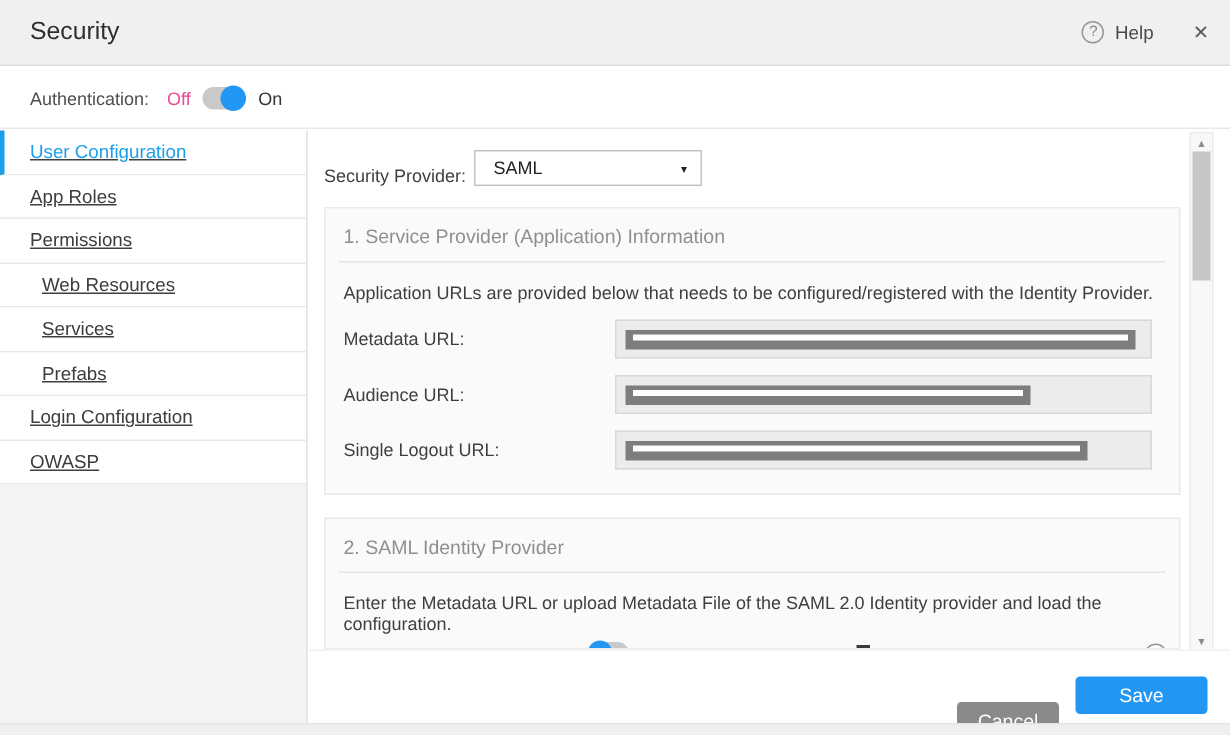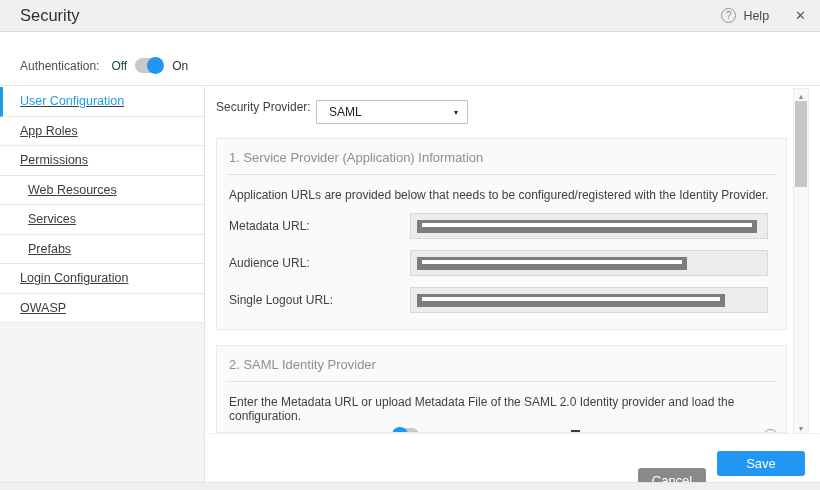--- a/index.html
+++ b/index.html
@@ -3,58 +3,58 @@
 <meta charset="utf-8">
 <style>
   html,body { margin:0; padding:0; background:#fff; }
   .window {
     position:relative; width:820px; height:490px; overflow:hidden;
     background:#fff; color:#3f3f3f;
     font-family:"Liberation Sans","DejaVu Sans",sans-serif; font-size:12px;
   }
   
   .hdr {
-    position:absolute; left:0; top:0; right:0; height:32px;
+    position:absolute; left:0; top:0; right:0; height:44px;
     background:#f0f0f0; border-bottom:1px solid #dcdcdc;
     display:flex; align-items:center; padding:0 14px 0 20px; box-sizing:border-box;
   }
   .hdr-title { flex:1; font-size:16.5px; color:#2f2f2f; }
   .qcircle {
     width:15px; height:15px; border:1px solid #979797; border-radius:50%;
     display:inline-flex; align-items:center; justify-content:center;
     font-size:10px; color:#8a8a8a; line-height:1; flex:none; box-sizing:border-box;
   }
   .hdr-help-label { margin-left:7px; color:#4a4a4a; font-size:12.5px; }
   .hdr-close { margin-left:26px; font-size:13px; color:#5a5a5a; cursor:default; }
   
   .authbar {
     position:absolute; left:0; top:46px; right:0; height:40px; background:#fff;
     border-bottom:1px solid #e8e8e8; display:flex; align-items:center; padding-left:20px;
     box-sizing:border-box;
   }
   .auth-label { color:#4f4f4f; margin-right:12px; }
-  .auth-off { color:#14532d; margin-right:8px; }
+  .auth-off { color:#ec4899; margin-right:8px; }
   .auth-on { color:#333; margin-left:9px; }
   .toggle { position:relative; width:28px; height:15px; background:#c9c9c9; border-radius:8px; flex:none; }
   .toggle .knob { position:absolute; right:-1px; top:-1px; width:17px; height:17px; border-radius:50%; background:#2196f3; }
   
   .sidebar {
     position:absolute; left:0; top:87px; bottom:0; width:205px;
     background:#f4f4f4; border-right:1px solid #e2e2e2; box-sizing:border-box;text-decoration:underline;
   }
   .nav-item {
     height:28.5px; background:#fff; border-bottom:1px solid #e9e9e9;
     display:flex; align-items:center; padding-left:20px; font-size:12.5px; color:#3c3c3c;
     box-sizing:content-box; cursor:default;
   }
   .nav-item--sub { padding-left:28px; }
   .nav-item--active { color:#1b9fe8; border-left:3px solid #1b9fe8; padding-left:17px; }
   
   .content { position:absolute; left:206px; top:87px; width:587px; height:346px; background:#fff; overflow:hidden; }
-  .provider-row { position:absolute; left:10px; top:13px; display:flex; align-items:flex-start; }
+  .provider-row { position:absolute; left:10px; top:13px; display:flex; align-items:flex-end; }
   .provider-label { width:100px; color:#3f3f3f; }
   .select {
     width:152px; height:24px; border:1px solid #c2c2c2; background:#fff;
     display:flex; align-items:center; padding:0 9px 0 12px; box-sizing:border-box; cursor:default;
   }
   .select-value { flex:1; color:#222; }
   .select-caret { font-size:8px; color:#222; }
   .section {
     position:absolute; left:10px; width:571px; background:#fafafa;
     border:1px solid #eaeaea; box-sizing:border-box;

